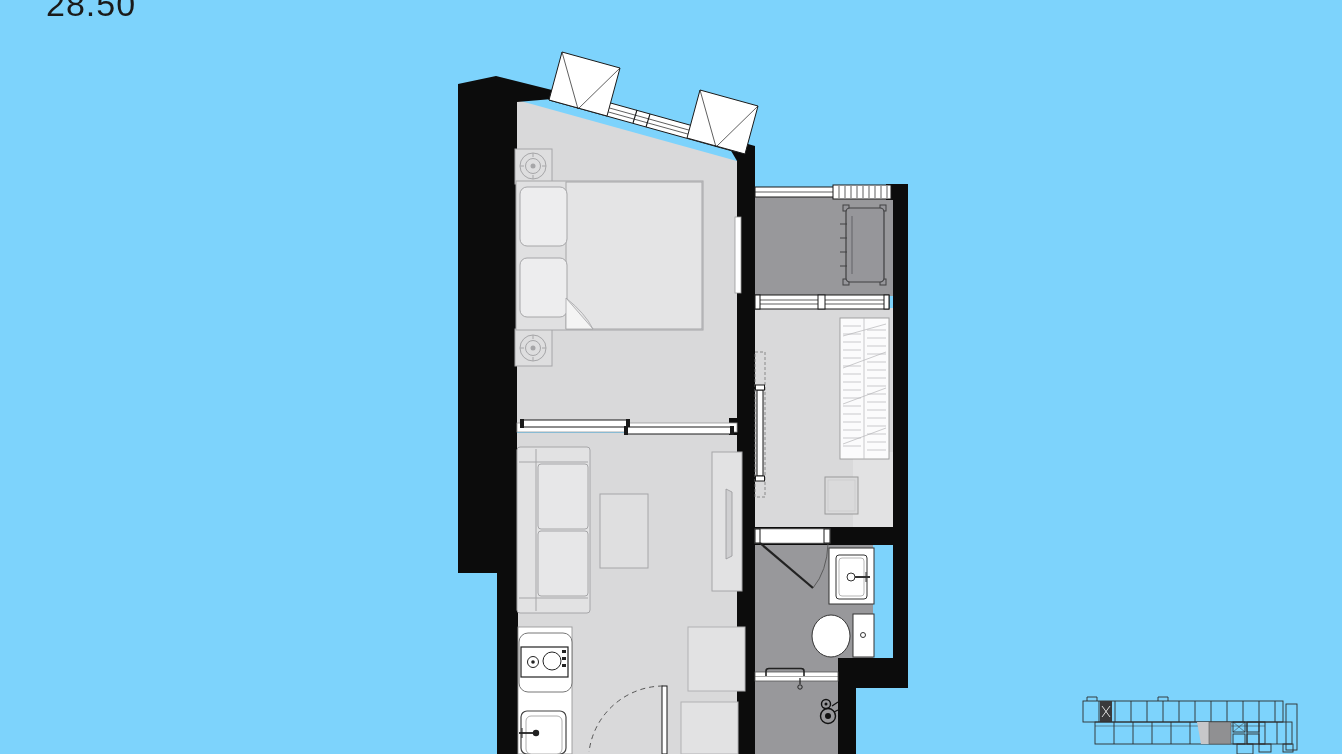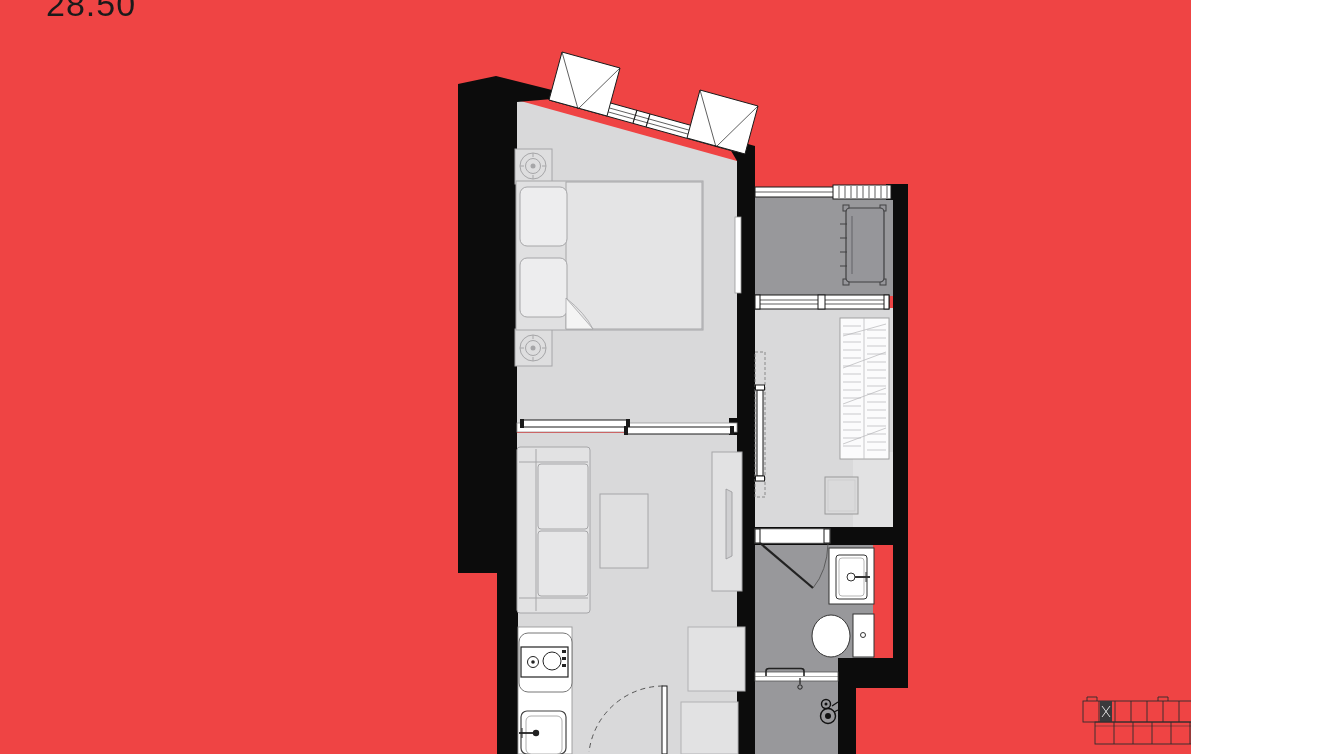--- a/index.html
+++ b/index.html
@@ -1,16 +1,16 @@
 <!DOCTYPE html>
 <html style="--wall: #0c0c0c; --floor_light: #d9d9da; --floor_dark: #98989b; --floor_accent: #e2e2e3; --furniture_fill: #e2e2e3; --furniture_stroke: #a6a6a8; --fixture_stroke: #333333; --window_stroke: #1a1a1a; --white: #ffffff; --text: #1a1a1a; --keyplan_line: #2e2e2e; --keyplan_dark: #3a3a3c; --keyplan_shade: #c7c7c9; --keyplan_highlight: #909092;"><head>
 <meta charset="utf-8">
 <style>
   html,body{margin:0;padding:0;background:#fff;}
-  #page{position:relative;width:1191px;height:754px;overflow:hidden;background:#ef4444;
+  #page{position:relative;width:1342px;height:754px;overflow:hidden;background:#7dd3fc;
         font-family:"Liberation Sans", sans-serif;}
   #area-label{position:absolute;left:46px;top:-15px;font-size:34px;letter-spacing:1px;
         color:var(--text,#1a1a1a);font-weight:400;}
   svg{position:absolute;left:0;top:0;}
   .wall{fill:var(--wall,#0c0c0c);}
   .fl{fill:var(--floor_light,#d9d9da);}
   .fd{fill:var(--floor_dark,#98989b);}
   .fa{fill:var(--floor_accent,#e2e2e3);}
   .furn{fill:var(--furniture_fill,#e2e2e3);stroke:var(--furniture_stroke,#a6a6a8);stroke-width:1;}
   .furn2{fill:#e7e7e8;stroke:var(--furniture_stroke,#a6a6a8);stroke-width:1;}

